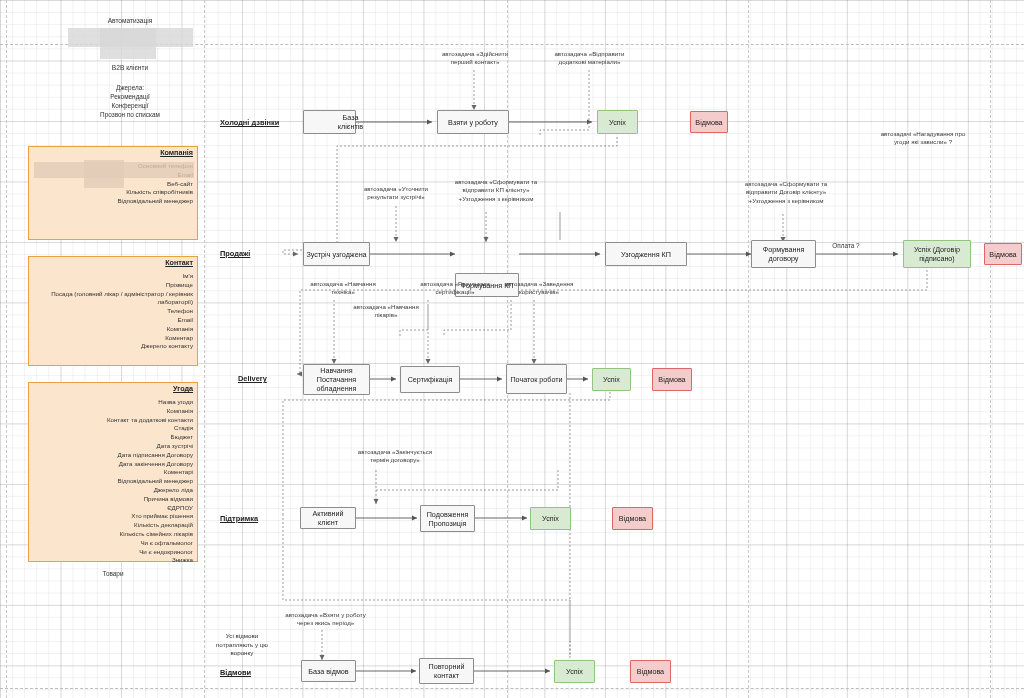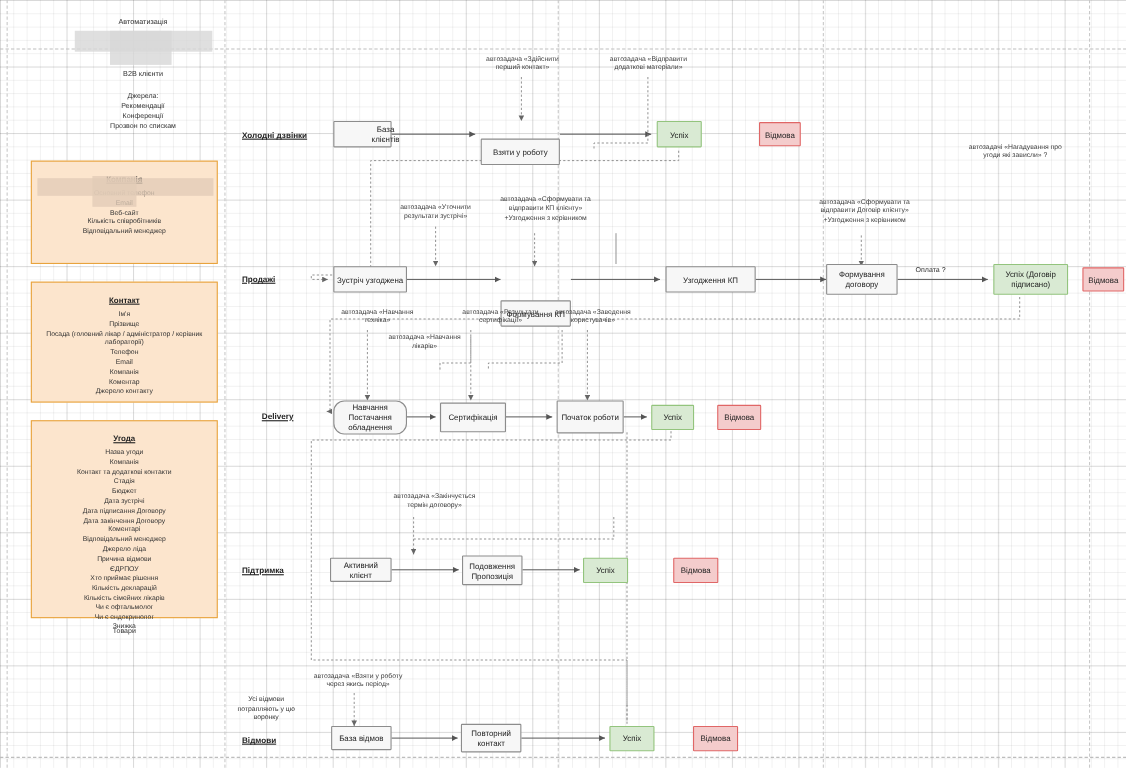--- a/index.html
+++ b/index.html
@@ -59,22 +59,22 @@
     line-height:1.4;
     color:#333;
     text-align:center;
     white-space:pre-line;
   }
   .infobox{
     position:absolute;
     box-sizing:border-box;
     background:#fce5cd;
     border:1px solid #e8a33d;
-    padding:11px 4px 6px 4px;
-    text-align:center;
+    padding:1px 4px 6px 4px;
+    text-align:right;
   }
   .infobox .ib-title{
     font-size:7.2px;font-weight:bold;text-decoration:underline;
     display:block;margin-bottom:5px;color:#222;
   }
   .infobox .ib-line{
     font-size:6.2px;line-height:1.42;display:block;color:#333;
   }
   .redact{
     position:absolute;
@@ -220,21 +220,21 @@
       <path d="M610,392 L610,400 L283,400 L283,514"></path>
 
       <path d="M283,514 L283,600 L570,600 L570,640"></path>
       <path d="M570,640 L570,660"></path>
 
       <path d="M570,655 L570,392"></path>
     </g>
   </svg>
 
   <div class="node" style="left:303px;top:110px;width:53px;height:24px;padding-left:44px;">База клієнтів</div>
-  <div class="node" style="left:437px;top:126px;width:72px;height:24px;">Взяти у роботу</div>
+  <div class="node" style="left:437px;top:110px;width:72px;height:24px;">Взяти у роботу</div>
   <div class="node success" style="left:597px;top:110px;width:41px;height:24px;">Успіх</div>
   <div class="node reject" style="left:690px;top:111px;width:38px;height:22px;">Відмова</div>
 
   <div class="note" style="left:425px;top:50px;width:100px;">автозадача «Здійснити
 перший контакт»</div>
   <div class="note" style="left:537px;top:50px;width:105px;">автозадача «Відправити
 додаткові матеріали»</div>
   <div class="note" style="left:863px;top:130px;width:120px;">автозадачі «Нагадування про
 угоди які зависли» ?</div>
 
@@ -250,21 +250,21 @@
   <div class="note" style="left:345px;top:185px;width:102px;">автозадача «Уточнити
 результати зустрічі»</div>
   <div class="note" style="left:440px;top:178px;width:112px;">автозадача «Сформувати та
 відправити КП клієнту»
 +Узгодження з керівником</div>
   <div class="note" style="left:730px;top:180px;width:112px;">автозадача «Сформувати та
 відправити Договір клієнту»
 +Узгодження з керівником</div>
   <div class="plain" style="left:820px;top:242px;width:52px;font-size:6.4px;">Оплата ?</div>
 
-  <div class="node" style="left:303px;top:364px;width:67px;height:31px;border-radius:10px;">Навчання
+  <div class="node" style="left:303px;top:364px;width:67px;height:31px;">Навчання
 Постачання
 обладнення</div>
   <div class="node" style="left:400px;top:366px;width:60px;height:27px;">Сертифікація</div>
   <div class="node" style="left:506px;top:364px;width:61px;height:30px;">Початок
 роботи</div>
   <div class="node success" style="left:592px;top:368px;width:39px;height:23px;">Успіх</div>
   <div class="node reject" style="left:652px;top:368px;width:40px;height:23px;">Відмова</div>
 
   <div class="note" style="left:303px;top:280px;width:80px;">автозадача «Навчання
 техніка»</div>

